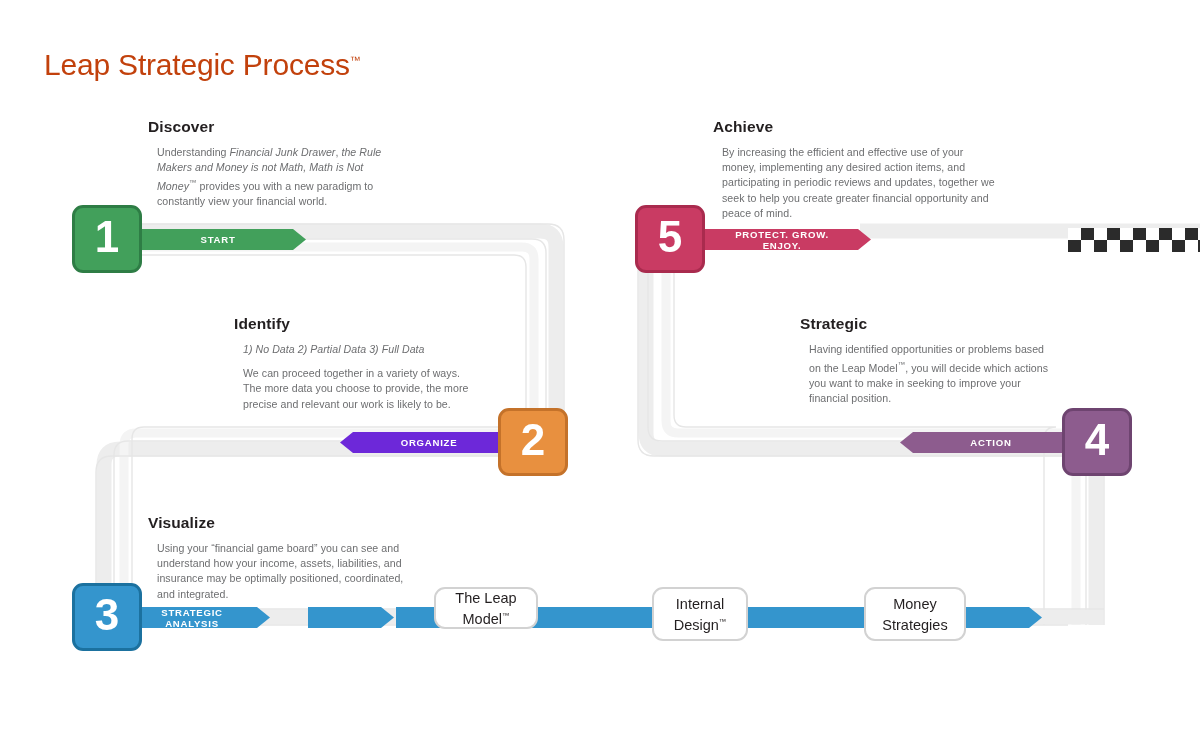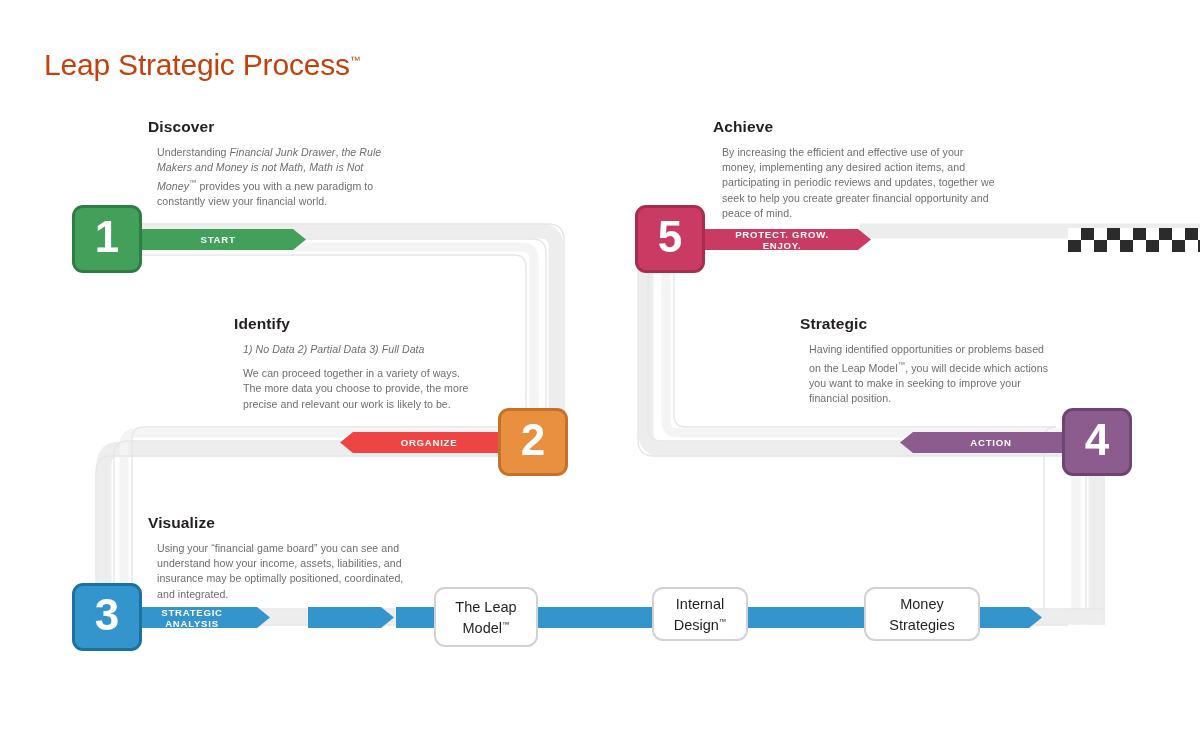--- a/index.html
+++ b/index.html
@@ -181,21 +181,21 @@
       <span class="cell" style="background:#ffffff"></span>
     <span class="cell" style="background:#2b2b2b"></span>
       <span class="cell" style="background:#ffffff"></span>
     <span class="cell" style="background:#2b2b2b"></span>
   </div>
 </div>
 
 <div class="numtile" style="left:498px; top:408px; background:#e8903f; border:3px solid #c4722a;">
   <span>2</span>
 </div>
-<div class="banner left" style="left:340px; top:432px; width:166px; background:#ef4444;">
+<div class="banner left" style="left:340px; top:432px; width:166px; background:#6d28d9;">
   <span class="lbl">ORGANIZE</span>
 </div>
 
 <div class="numtile" style="left:1062px; top:408px; background:#8d5c8e; border:3px solid #6e4470;">
   <span>4</span>
 </div>
 <div class="banner left" style="left:900px; top:432px; width:170px; background:#8d5c8e;">
   <span class="lbl">ACTION</span>
 </div>
 
@@ -205,30 +205,30 @@
 <div class="banner right" style="left:126px; top:607px; width:144px; background:#3495cd;">
   <span class="lbl">STRATEGIC ANALYSIS</span>
 </div>
 
 <div class="seg arrow" style="left:308px; top:607px; width:86px;"></div>
 <div class="seg" style="left:396px; top:607px; width:52px;"></div>
 <div class="seg" style="left:524px; top:607px; width:142px;"></div>
 <div class="seg" style="left:738px; top:607px; width:142px;"></div>
 <div class="seg arrow" style="left:952px; top:607px; width:90px;"></div>
 
-<div class="wbox" style="left:434px; top:587px; width:104px; height:60px;">
+<div class="wbox" style="left:434px; top:587px; width:104px; height:42px;">
   <div>
     <span>The Leap</span><br>
     <span>Model</span><span class="tmsup">™</span>
   </div>
 </div>
 <div class="wbox" style="left:652px; top:587px; width:96px; height:54px;">
   <div>
     <span>Internal</span><br>
     <span>Design</span><span class="tmsup">™</span>
   </div>
 </div>
-<div class="wbox" style="left:864px; top:587px; width:116px; height:54px;">
+<div class="wbox" style="left:864px; top:587px; width:102px; height:54px;">
   <div>
     <span>Money</span><br>
     <span>Strategies</span><span class="tmsup"></span>
   </div>
 </div>
 
 </body></html>

